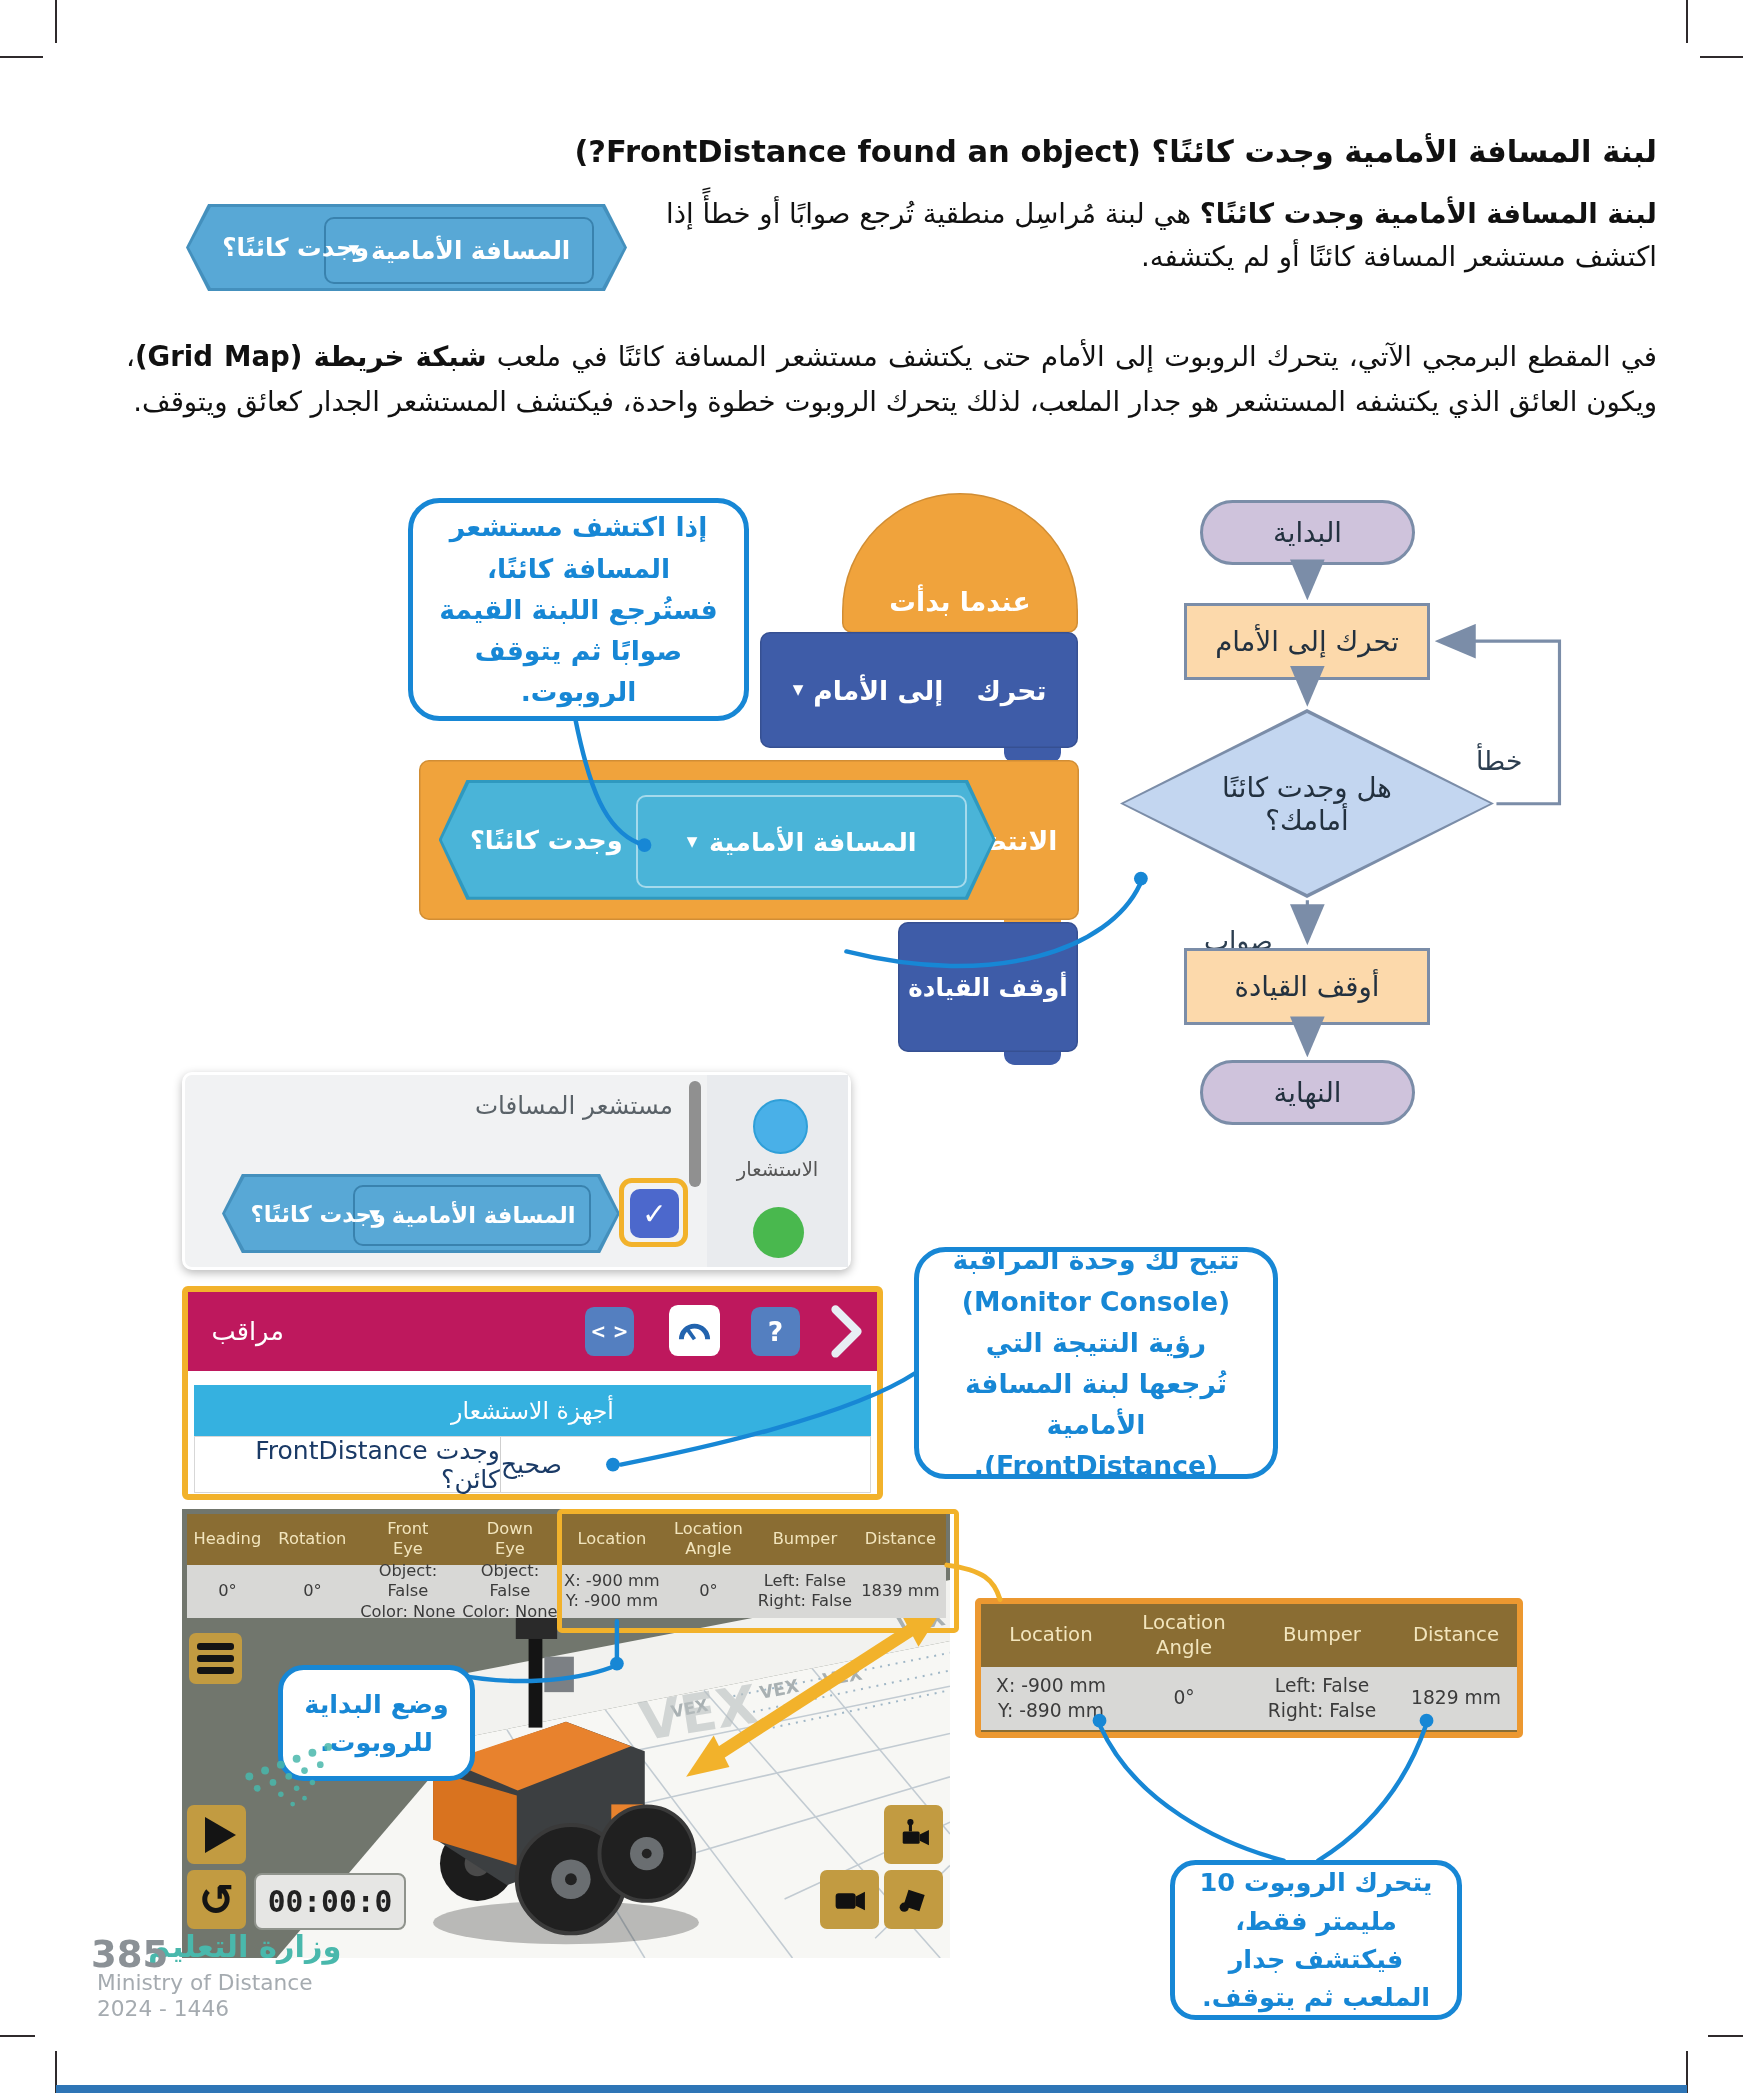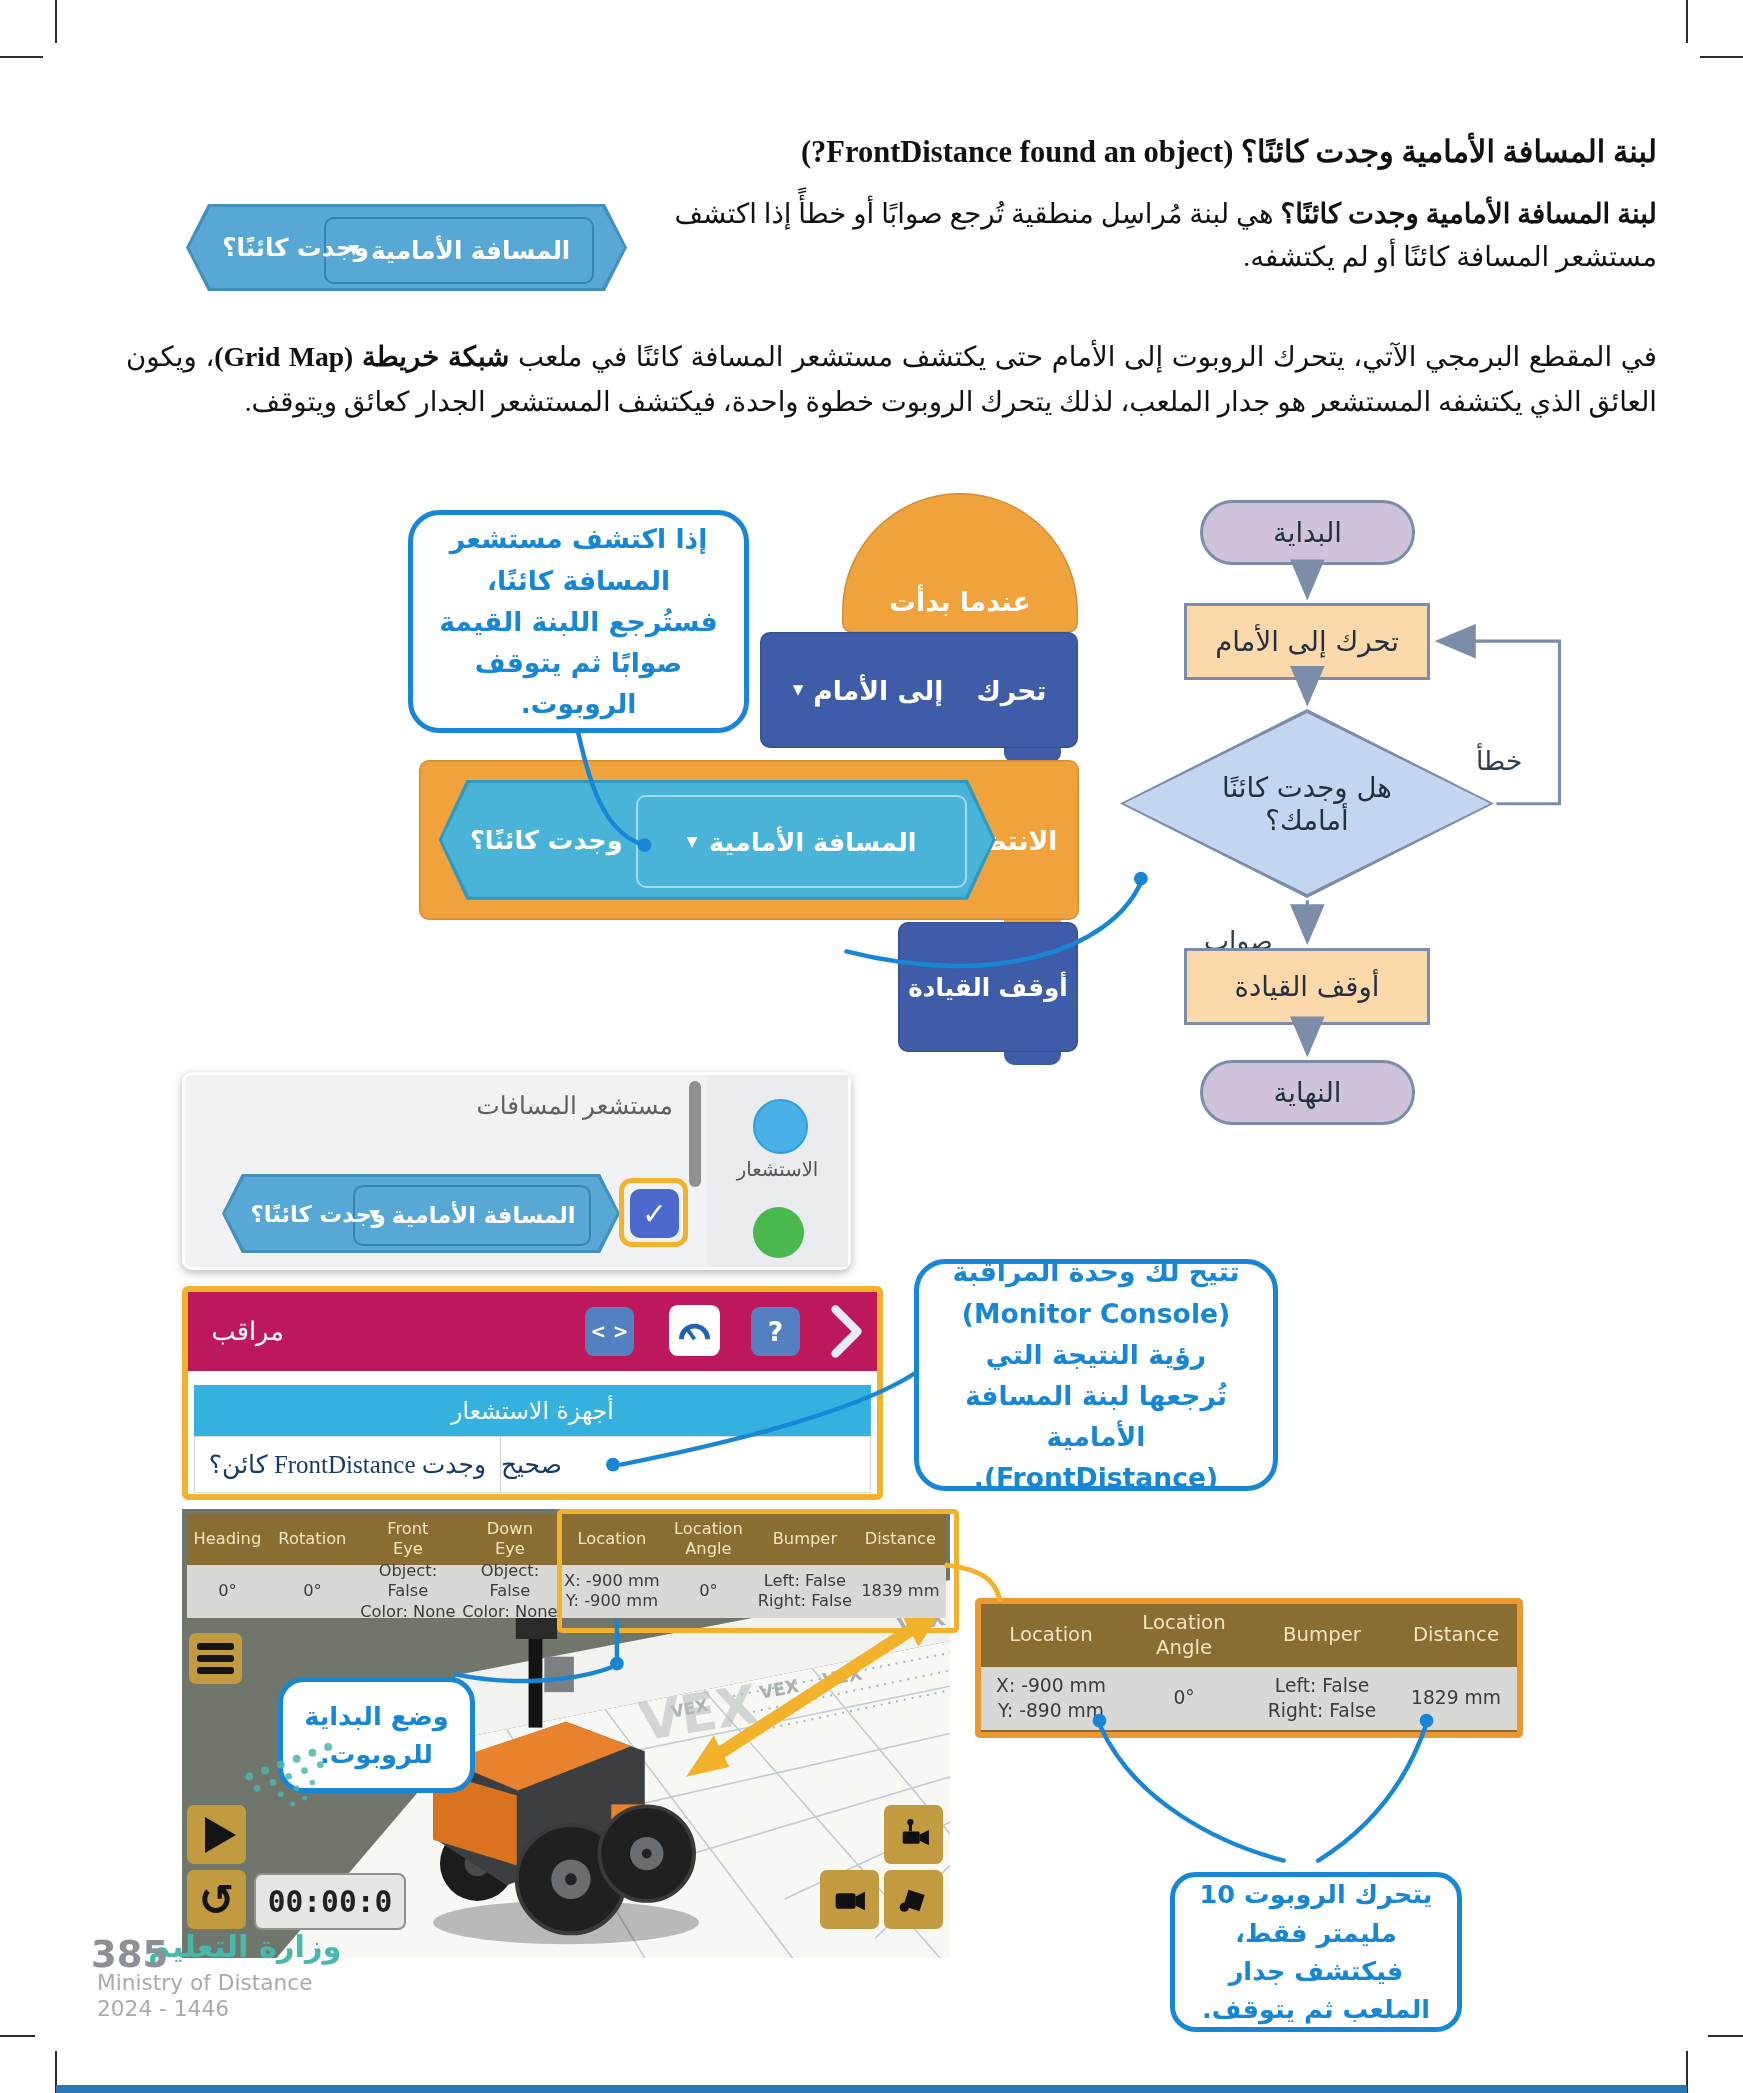--- a/index.html
+++ b/index.html
@@ -1,19 +1,19 @@
 <!DOCTYPE html>
 <html lang="ar"><head>
 <meta charset="utf-8">
 <style>
   html,body{margin:0;padding:0;background:#fff;}
   .page{position:relative;width:1744px;height:2093px;background:#ffffff;overflow:hidden;
         font-family:"DejaVu Sans","Liberation Sans",sans-serif;color:#1d1d1d;}
   .abs{position:absolute;}
-  .rtl{direction:rtl;font-family:Liberation Serif, serif;}
+  .rtl{direction:rtl;}
   .pre{white-space:pre-line;}
   .bold{font-weight:bold;}
 
   
   .crop{position:absolute;background:#2f2a2c;}
   .bottom-bar{position:absolute;left:56px;top:2085px;width:1631px;height:7.9px;background:#2e75b6;}
 
   
   .title{top:134px;right:87px;font-size:30.5px;font-weight:bold;color:#111;}
   .intro{top:193px;right:87px;width:1020px;font-size:27.6px;line-height:1.55;text-align:right;color:#111;}
@@ -29,21 +29,21 @@
   .caret{font-size:13.8px;line-height:1;}
 
   
   .vblock{position:absolute;border-radius:9.9px;box-shadow:inset 0 0 0 1.5px rgba(0,0,0,.13);
           color:#fff;font-weight:bold;}
   .bump{position:absolute;width:57px;height:14.8px;border-radius:0 0 10.8px 10.8px;z-index:3;}
 
   
   .callout{position:absolute;background:#fff;border:5.9px solid #1787d5;border-radius:31.5px;
            color:#1787d5;font-weight:bold;display:flex;align-items:center;justify-content:center;
-           text-align:center;direction:rtl;z-index:50;padding:9.9px 19.7px;box-sizing:border-box;margin-top:12px;}
+           text-align:center;direction:rtl;z-index:50;padding:9.9px 19.7px;box-sizing:border-box;}
 
   
   .fc{position:absolute;display:flex;align-items:center;justify-content:center;text-align:center;
       font-size:27.6px;color:#23313f;direction:rtl;box-sizing:border-box;}
   .fc-pill{background:#cfc3dc;border:3px solid #7b8da8;border-radius:35px;}
   .fc-rect{background:#fcd9ab;border:3px solid #7b8da8;}
   .fc-label{position:absolute;font-size:26.6px;color:#2c3e50;direction:rtl;}
   .diamond-outer{position:absolute;clip-path:polygon(50% 0,100% 50%,50% 100%,0 50%);background:#7b8da8;}
   .diamond-inner{position:absolute;inset:3.9px;clip-path:polygon(50% 0,100% 50%,50% 100%,0 50%);
                  background:#c3d6f0;display:flex;align-items:center;justify-content:center;

